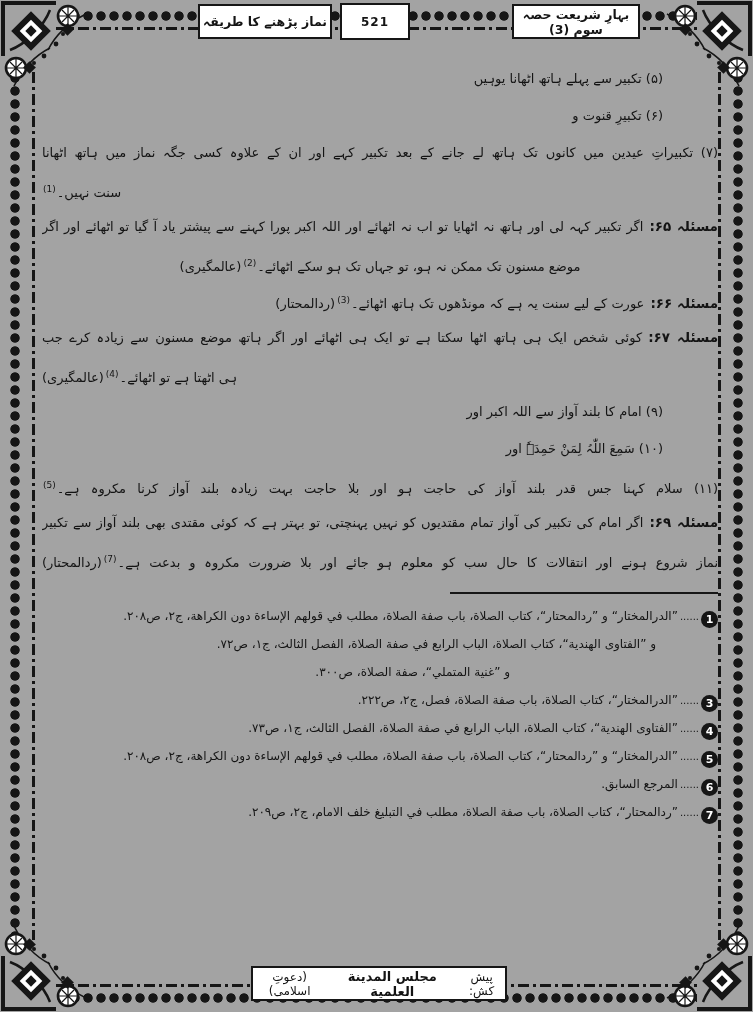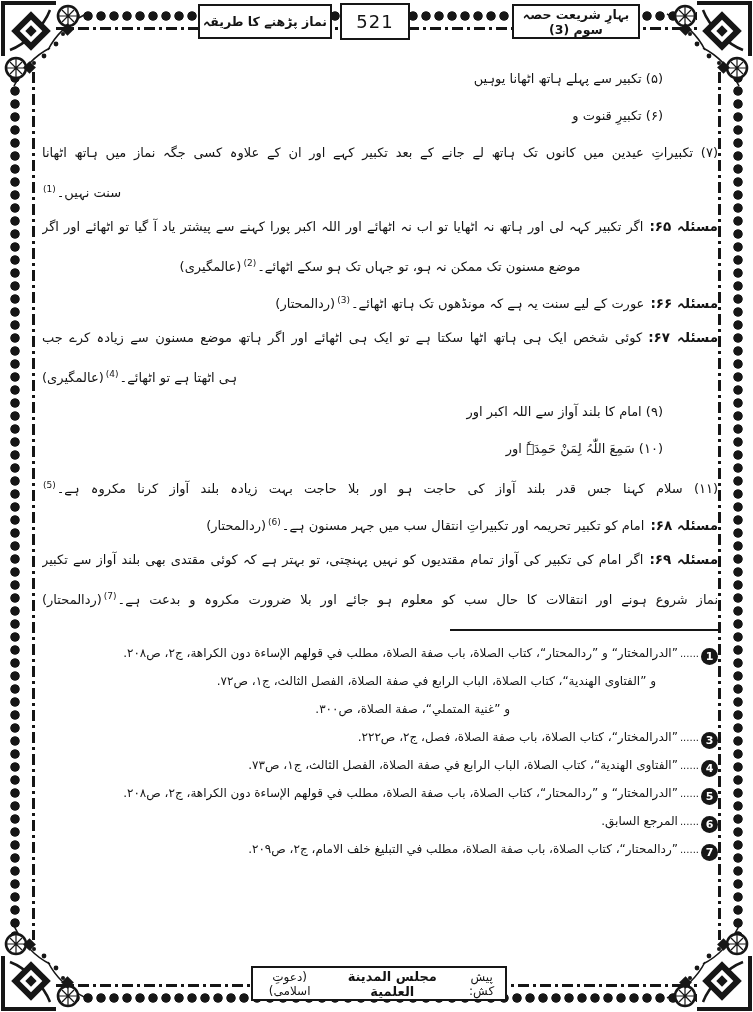--- a/index.html
+++ b/index.html
@@ -1,17 +1,17 @@
 <!DOCTYPE html>
 <html lang="ur" dir="rtl"><head>
 <meta charset="utf-8">
 <style>
   html,body{margin:0;padding:0;background:#e8e8e8;}
   .page{
-    position:relative; width:753px; height:1012px; background:#ffffff;
+    position:relative; width:753px; height:1012px; background:#a3a3a3;
     font-family:"DejaVu Sans", sans-serif; color:#141414; overflow:hidden;
     margin:0 auto; direction:rtl;
   }
   
   .chain-h{position:absolute; height:12px;
     background-image:radial-gradient(circle at 6px 6px,#161616 4.3px,transparent 5.1px);
     background-size:13px 12px; background-repeat:repeat-x;}
   .dash-h{position:absolute; height:3px;
     background-image:repeating-linear-gradient(90deg,#161616 0 11px,transparent 11px 15px,#161616 15px 18px,transparent 18px 22px);}
   .chain-v{position:absolute; width:12px;
@@ -29,21 +29,21 @@
   .right-dash{right:32px;top:72px;bottom:72px;}
   .corner{position:absolute;width:92px;height:92px;z-index:3;}
   .c-tl{top:0;left:0;}
   .c-tr{top:0;right:0;transform:scaleX(-1);}
   .c-bl{bottom:0;left:0;transform:scaleY(-1);}
   .c-br{bottom:0;right:0;transform:scale(-1,-1);}
   
   .hbox{position:absolute; background:#fff; border:2px solid #161616; z-index:5;
         display:flex; align-items:center; justify-content:center; text-align:center;}
   .hbox-left{left:198px; top:4px; width:130px; height:31px; font-size:12.5px; font-weight:bold;}
-  .hbox-page{left:340px; top:3px; width:66px; height:33px; font-size:18px; font-weight:normal;
+  .hbox-page{left:340px; top:3px; width:66px; height:33px; font-size:12px; font-weight:bold;
              font-family:"DejaVu Sans", sans-serif; letter-spacing:1px; direction:ltr;}
   .hbox-right{left:512px; top:4px; width:124px; height:31px; font-size:12.5px; font-weight:bold;}
   .footer-box{left:251px; bottom:11px; width:252px; height:31px; font-size:12px;}
   .footer-box b{margin:0 3px; font-size:13px;}
   
   .content{position:absolute; left:42px; top:60px; width:676px; direction:rtl;}
   .bline{height:37px; line-height:37px; font-size:13px; overflow:hidden; white-space:nowrap;}
   .l-item{text-align:right; padding-right:55px;}
   .l-right{text-align:right;}
   .l-left{text-align:left;}
@@ -187,21 +187,20 @@
     <div class="bline l-full"><span>(۷) تکبیراتِ عیدین میں کانوں تک ہاتھ لے جانے کے بعد تکبیر کہے اور ان کے علاوہ کسی جگہ نماز میں ہاتھ اٹھانا</span></div>
     <div class="bline l-left"><span>سنت نہیں۔</span><span class="ref">(1)</span></div>
     <div class="bline l-full"><span class="lead">مسئلہ ۶۵:</span><span>اگر تکبیر کہہ لی اور ہاتھ نہ اٹھایا تو اب نہ اٹھائے اور اللہ اکبر پورا کہنے سے پیشتر یاد آ گیا تو اٹھائے اور اگر</span></div>
     <div class="bline l-center"><span>موضع مسنون تک ممکن نہ ہو، تو جہاں تک ہو سکے اٹھائے۔</span><span class="ref">(2)</span><span class="cite">(عالمگیری)</span></div>
     <div class="bline l-right"><span class="lead">مسئلہ ۶۶:</span><span>عورت کے لیے سنت یہ ہے کہ مونڈھوں تک ہاتھ اٹھائے۔</span><span class="ref">(3)</span><span class="cite">(ردالمحتار)</span></div>
     <div class="bline l-full"><span class="lead">مسئلہ ۶۷:</span><span>کوئی شخص ایک ہی ہاتھ اٹھا سکتا ہے تو ایک ہی اٹھائے اور اگر ہاتھ موضع مسنون سے زیادہ کرے جب</span></div>
     <div class="bline l-left"><span>ہی اٹھتا ہے تو اٹھائے۔</span><span class="ref">(4)</span><span class="cite">(عالمگیری)</span></div>
     <div class="bline l-item"><span>(۹) امام کا بلند آواز سے اللہ اکبر اور</span></div>
     <div class="bline l-item"><span>(۱۰) سَمِعَ اللّٰہُ لِمَنْ حَمِدَہٗ اور</span></div>
     <div class="bline l-full"><span>(۱۱) سلام کہنا جس قدر بلند آواز کی حاجت ہو اور بلا حاجت بہت زیادہ بلند آواز کرنا مکروہ ہے۔</span><span class="ref">(5)</span></div>
-    <div class="bline l-right"><span class="lead">مسئلہ ۶۸:</span><span>امام کو تکبیر تحریمہ اور تکبیراتِ انتقال سب میں جہر مسنون ہے۔</span><span class="ref">(6)</span><span class="cite">(ردالمحتار)</span></div>
     <div class="bline l-full"><span class="lead">مسئلہ ۶۹:</span><span>اگر امام کی تکبیر کی آواز تمام مقتدیوں کو نہیں پہنچتی، تو بہتر ہے کہ کوئی مقتدی بھی بلند آواز سے تکبیر کہے کہ</span></div>
     <div class="bline l-full"><span>نماز شروع ہونے اور انتقالات کا حال سب کو معلوم ہو جائے اور بلا ضرورت مکروہ و بدعت ہے۔</span><span class="ref">(7)</span><span class="cite">(ردالمحتار)</span></div>
 
     <div class="separator"></div>
 
     <div class="footnotes">
       <div class="fn"><span class="fn-marker">1</span><span class="fn-dots">......</span><span>”الدرالمختار“ و ”ردالمحتار“، کتاب الصلاة، باب صفة الصلاة، مطلب في قولهم الإساءة دون الکراهة، ج۲، ص۲۰۸.</span></div>
       <div class="fn ind1"><span>و ”الفتاوی الهندية“، کتاب الصلاة، الباب الرابع في صفة الصلاة، الفصل الثالث، ج۱، ص۷۲.</span></div>
       <div class="fn ind2"><span>و ”غنية المتملي“، صفة الصلاة، ص۳۰۰.</span></div>
       <div class="fn"><span class="fn-marker">3</span><span class="fn-dots">......</span><span>”الدرالمختار“، کتاب الصلاة، باب صفة الصلاة، فصل، ج۲، ص۲۲۲.</span></div>

